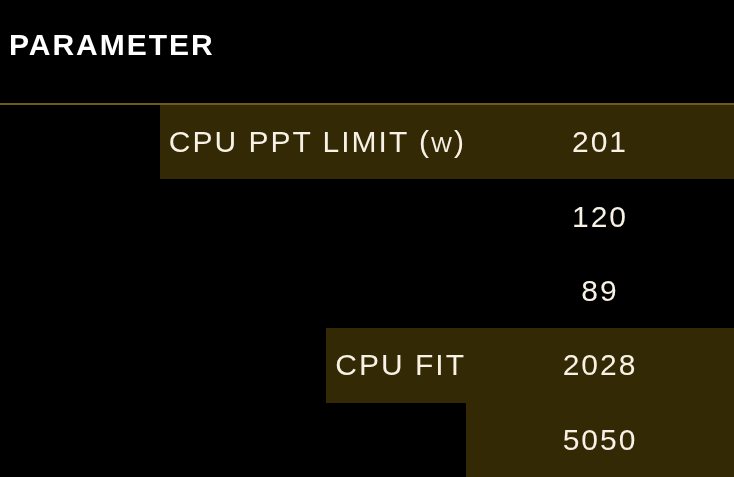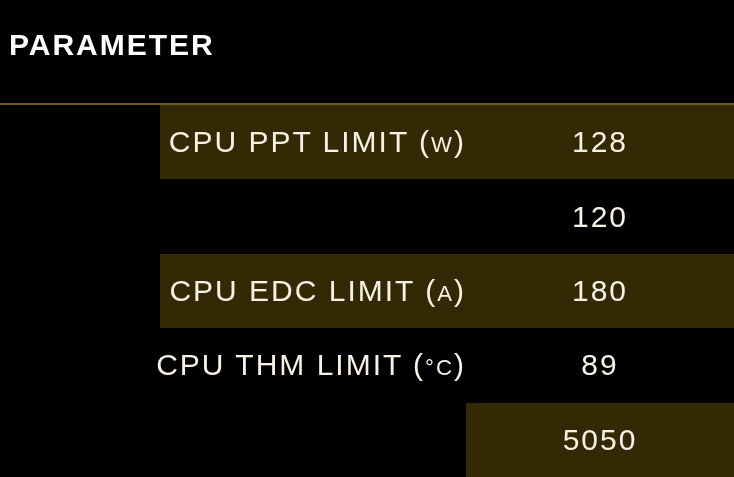--- a/index.html
+++ b/index.html
@@ -72,31 +72,30 @@
 <body>
 
 <div class="screen">
   <div class="table">
     <div class="header-row">
       <div class="cell param">PARAMETER</div>
     </div>
     <div class="body">
         <div class="row alt">
           <div class="cell param">CPU PPT LIMIT (<span class="unit">W</span>)</div>
-          <div class="cell stock">128</div>
+          <div class="cell stock">201</div>
         </div>
         <div class="row">
           <div class="cell stock">120</div>
         </div>
+        <div class="row">
+          <div class="cell stock">89</div>
+        </div>
         <div class="row alt">
-          <div class="cell param">CPU EDC LIMIT (<span class="unit">A</span>)</div>
-          <div class="cell stock">180</div>
-        </div>
-        <div class="row">
-          <div class="cell param">CPU THM LIMIT (<span class="unit">°C</span>)</div>
-          <div class="cell stock">89</div>
+          <div class="cell param">CPU FIT</div>
+          <div class="cell stock">2028</div>
         </div>
         <div class="row alt">
           <div class="cell stock">5050</div>
         </div>
       </div>
   </div>
 </div>
 
 </body></html>

